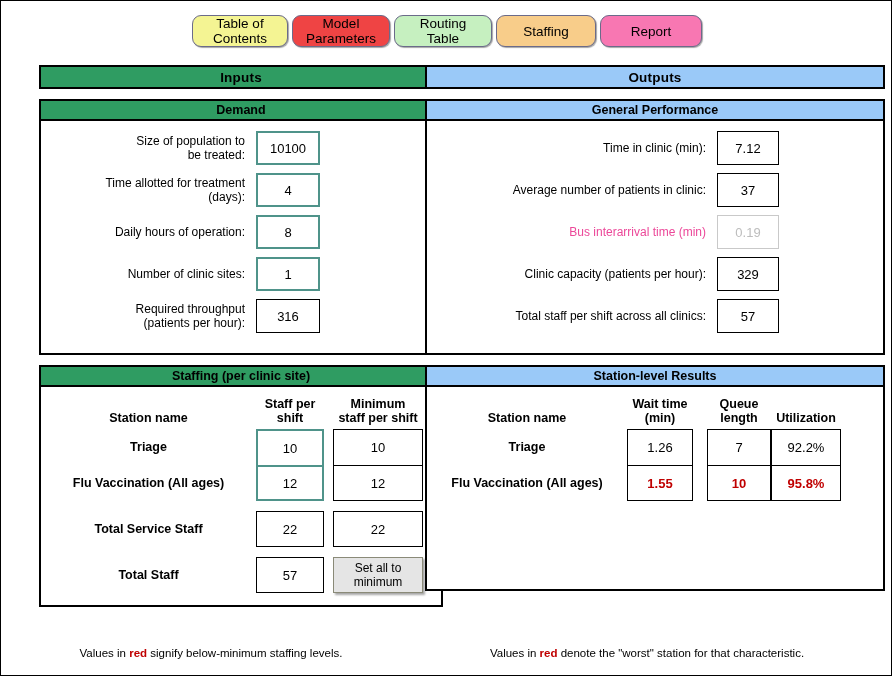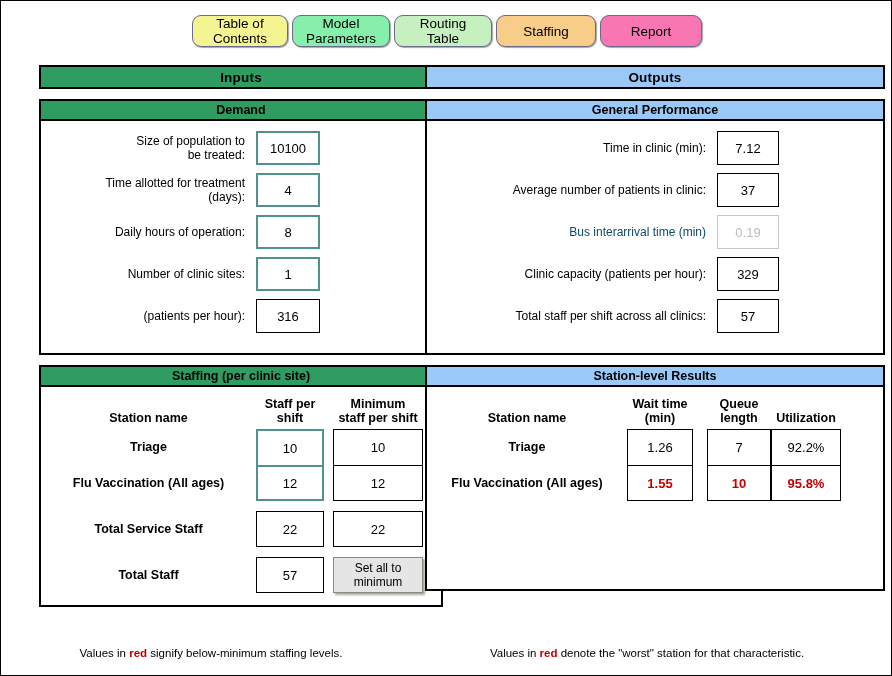--- a/index.html
+++ b/index.html
@@ -47,21 +47,21 @@
     justify-content: center;
     font-size: 13.5px;
     line-height: 15px;
     color: #000000;
     text-align: center;
     padding: 0 8px;
     box-shadow: 1px 1px 1px rgba(0,0,0,0.35);
     cursor: pointer;
   }
   .tab-1 { width: 96px; background: #f4f493; }
-  .tab-2 { width: 98px; background: #86efac; }
+  .tab-2 { width: 98px; background: #ef4444; }
   .tab-3 { width: 98px; background: #c6f0c0; }
   .tab-4 { width: 100px; background: #f8cd8a; }
   .tab-5 { width: 102px; background: #f877b2; }
 
   
   .panel-col {
     position: absolute;
     top: 64px;
   }
   .col-left  { left: 8px;  width: 404px; padding-left: 30px; }
@@ -275,20 +275,21 @@
 
         <div class="field-row">
           <div class="field-label">
             <div>Number of clinic sites:</div>
           </div>
           <div class="field-box editable">1</div>
         </div>
 
         <div class="field-row">
           <div class="field-label">
+            <div>Required throughput</div>
             <div>(patients per hour):</div>
           </div>
           <div class="field-box">316</div>
         </div>
 
       </div>
     </div>
 
     <div class="section">
       <div class="section-head green">Staffing (per clinic site)</div>
@@ -354,21 +355,21 @@
           <div class="field-label">Time in clinic (min):</div>
           <div class="field-box">7.12</div>
         </div>
 
         <div class="field-row">
           <div class="field-label">Average number of patients in clinic:</div>
           <div class="field-box">37</div>
         </div>
 
         <div class="field-row">
-          <div class="field-label disabled" style="color:#0c4a6e;">Bus interarrival time (min)</div>
+          <div class="field-label disabled" style="color:#ec4899;">Bus interarrival time (min)</div>
           <div class="field-box disabled">0.19</div>
         </div>
 
         <div class="field-row">
           <div class="field-label">Clinic capacity (patients per hour):</div>
           <div class="field-box">329</div>
         </div>
 
         <div class="field-row">
           <div class="field-label">Total staff per shift across all clinics:</div>

